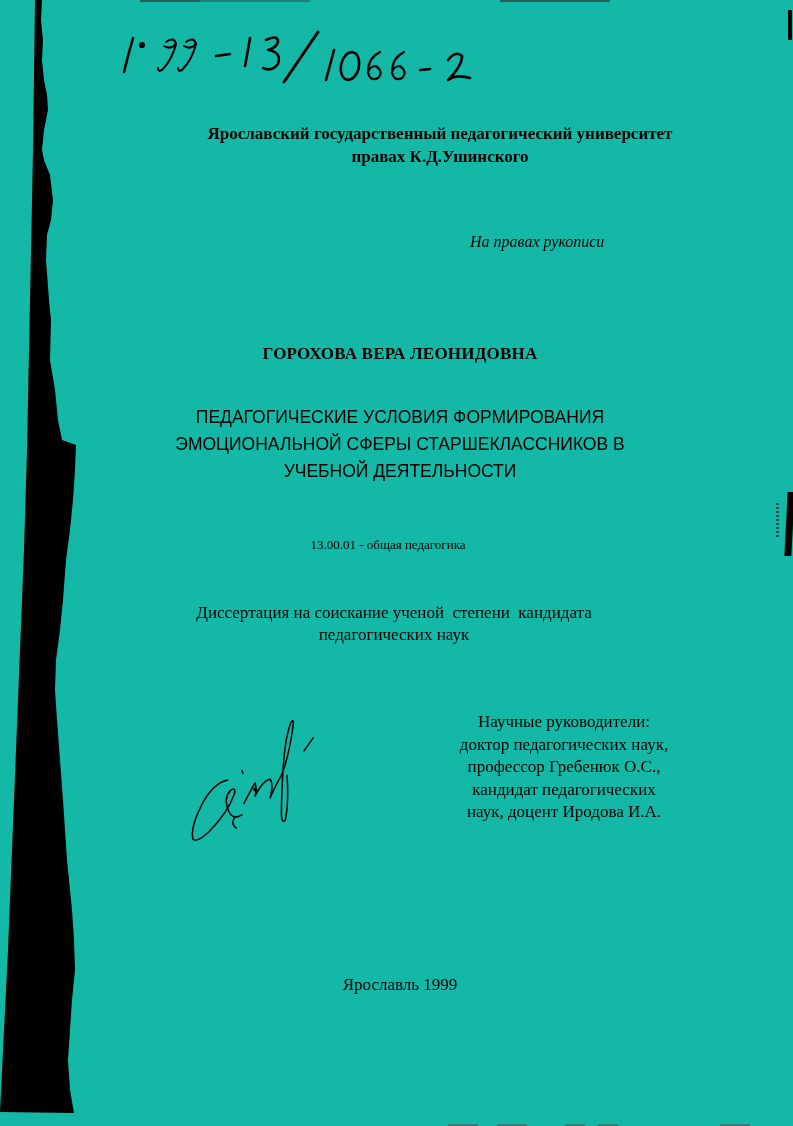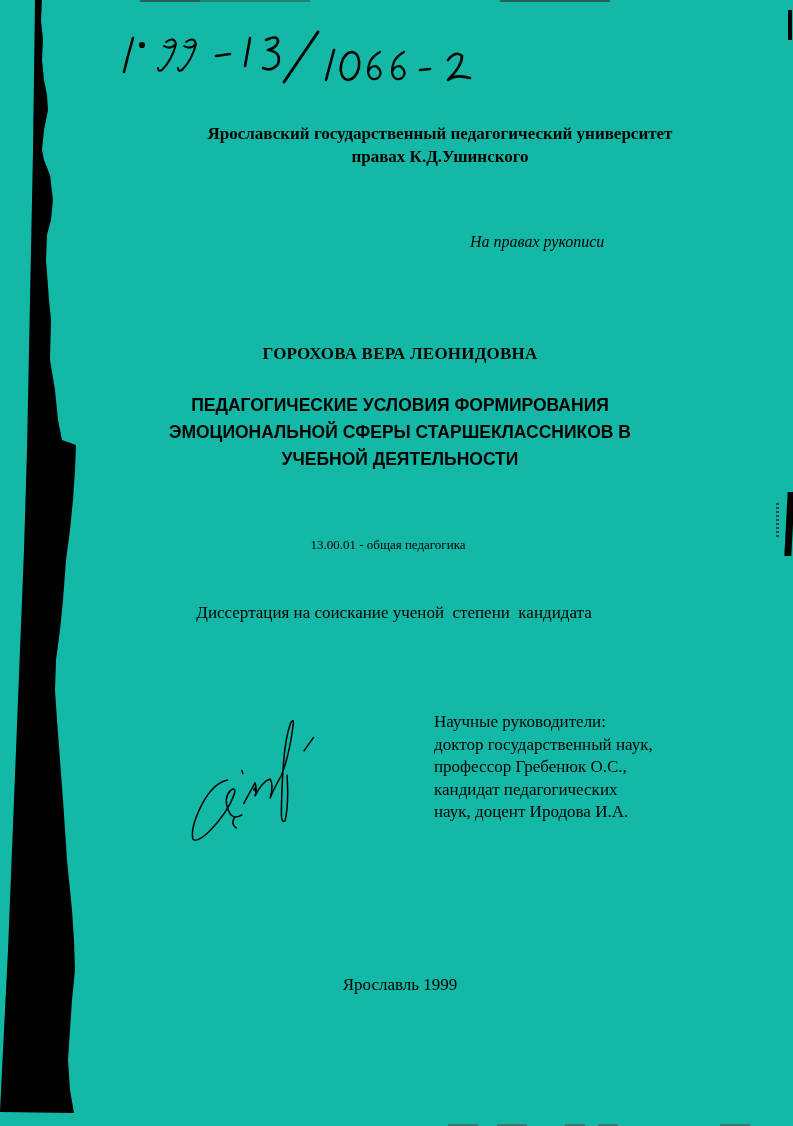--- a/index.html
+++ b/index.html
@@ -1,36 +1,36 @@
 <!DOCTYPE html>
 <html><head>
   <meta charset="utf-8">
   <style>
     html, body { margin: 0; padding: 0; background: #ffffff; }
     body { width: 793px; height: 1126px; position: relative; overflow: hidden; color: #000; }
     .page { position: absolute; left: 0; top: 0; width: 793px; height: 1126px; background: #14b8a6; }
     .serif { font-family: "Liberation Serif", "DejaVu Serif", serif; }
     .sans { font-family: "Liberation Sans", "DejaVu Sans", sans-serif; }
-    .abs { position: absolute; }
+    .abs { position: absolute; text-align: center; }
     .center { text-align: center; }
 
     
     .binding-shadow { position: absolute; left: 0; top: 0; }
     .right-mark { position: absolute; left: 786px; top: 492px; width: 7px; height: 64px; background: #000; transform: skewX(-3deg); }
     .right-speck { position: absolute; left: 776px; top: 503px; width: 3px; height: 34px; background: repeating-linear-gradient(#000 0 2px, transparent 2px 4px); opacity: .55; }
     .top-line { position: absolute; top: 0; height: 2px; background: #333; opacity: .7; }
     .right-top-bar { position: absolute; left: 788px; top: 10px; width: 4px; height: 30px; background: #000; }
     .bottom-dash { position: absolute; top: 1124px; height: 2px; background: #555; opacity: .6; }
 
     .handwritten { position: absolute; left: 118px; top: 10px; width: 400px; height: 75px; }
 
     .university { left: 160px; top: 122px; width: 560px; font-size: 17px; line-height: 23px; font-weight: bold; }
     .rights { left: 470px; top: 233px; width: 196px; font-size: 16px; font-style: italic; text-align: left; }
     .author { left: 160px; top: 344px; width: 480px; font-size: 17px; font-weight: bold; letter-spacing: 0.2px; }
-    .title { left: 120px; top: 392px; width: 560px; font-size: 17.5px; line-height: 27px; font-weight: bold; }
+    .title { left: 120px; top: 404px; width: 560px; font-size: 17.5px; line-height: 27px; font-weight: normal; }
     .specialty { left: 168px; top: 537px; width: 440px; font-size: 13px; }
     .degree { left: 144px; top: 602px; width: 500px; font-size: 17px; line-height: 22px; }
     .advisors { left: 434px; top: 711px; width: 260px; font-size: 17px; line-height: 22.5px; }
     .advisors div { white-space: nowrap; }
     .signature { position: absolute; left: 176px; top: 700px; width: 160px; height: 160px; }
     .city { left: 300px; top: 975px; width: 200px; font-size: 17px; }
   </style>
 </head>
 <body>
 
@@ -97,36 +97,37 @@
   <div class="abs center sans title">
     <div>ПЕДАГОГИЧЕСКИЕ УСЛОВИЯ ФОРМИРОВАНИЯ</div>
     <div>ЭМОЦИОНАЛЬНОЙ СФЕРЫ СТАРШЕКЛАССНИКОВ В</div>
     <div>УЧЕБНОЙ ДЕЯТЕЛЬНОСТИ</div>
   </div>
 
   <div class="abs center serif specialty">13.00.01 - общая педагогика</div>
 
   <div class="abs center serif degree">
     <div style="white-space:pre;">Диссертация на соискание ученой  степени  кандидата</div>
+    <div>педагогических наук</div>
   </div>
 
   <svg class="signature" viewBox="0 0 170 170">
     <g fill="none" stroke="#000" stroke-width="1.6" stroke-linecap="round" stroke-linejoin="round">
       <path d="M55 85 Q40 88 28 110 Q15 135 18 148 Q22 152 35 140 Q55 120 62 100 Q64 92 58 96 Q50 104 56 118 Q60 128 70 122"></path>
       <path d="M62 125 Q58 132 64 136"></path>
       <path d="M70 75 L71 78"></path>
       <circle cx="84" cy="95" r="1.2" fill="#000"></circle>
       <path d="M72 110 Q80 95 84 88 Q86 95 84 102 Q92 86 100 84 Q104 90 100 104 Q104 94 112 80 Q120 60 124 30 Q126 18 122 24 Q116 40 114 70 Q112 100 112 120 Q112 132 116 128 Q120 110 118 80"></path>
       <path d="M146 40 L136 54"></path>
     </g>
   </svg>
 
   <div class="abs serif advisors">
     <div>Научные руководители:</div>
-    <div>доктор государственный наук,</div>
+    <div>доктор педагогических наук,</div>
     <div>профессор Гребенюк О.С.,</div>
     <div>кандидат педагогических</div>
     <div>наук, доцент Иродова И.А.</div>
   </div>
 
   <div class="abs center serif city">Ярославль 1999</div>
 
 </div>
 
 </body></html>

